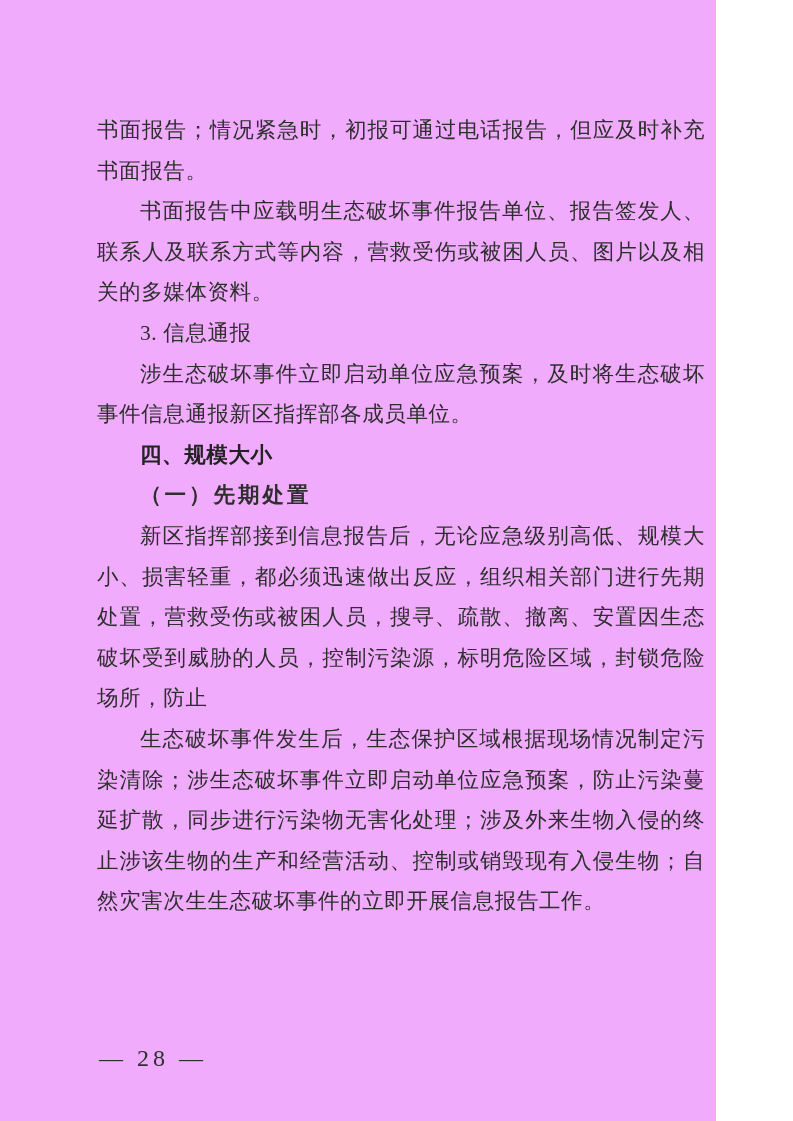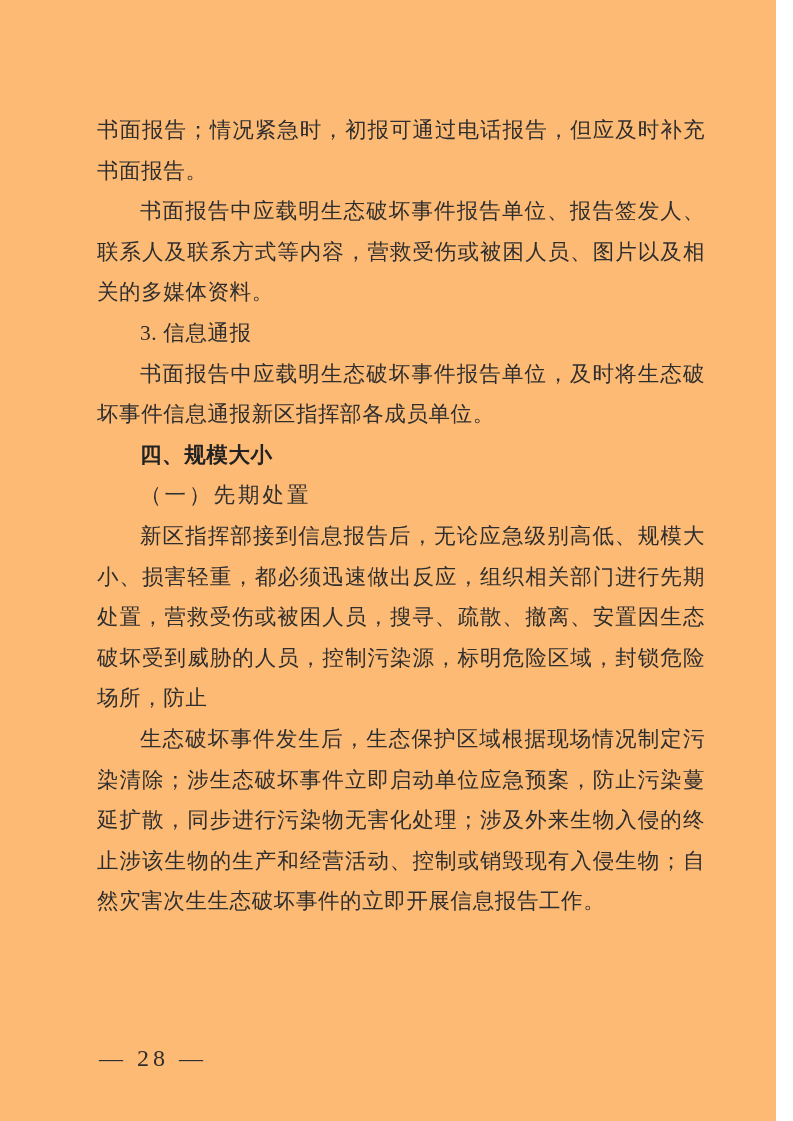--- a/index.html
+++ b/index.html
@@ -2,23 +2,23 @@
 <html><head>
 <meta charset="utf-8">
 <style>
   html, body {
     margin: 0;
     padding: 0;
     background: #ffffff;
   }
   .page {
     position: relative;
-    width: 776px;
+    width: 716px;
     height: 1121px;
-    background: #fdba74;
+    background: #f0abfc;
     overflow: hidden;
     font-family: "Liberation Serif", "DejaVu Serif", serif;
     color: #2e2e2e;
   }
   .content {
     position: absolute;
     top: 110px;
     left: 97px;
     width: 608px;
   }
@@ -33,39 +33,40 @@
   .content p.indent {
     text-indent: 2em;
   }
   .content p.heading-bold {
     font-family: "Liberation Sans", "DejaVu Sans", sans-serif;
     font-weight: bold;
     color: #222222;
   }
   .content p.heading-kai {
     letter-spacing: 3px;
+    font-weight: bold;
   }
   .footer-page-number {
     position: absolute;
     left: 99px;
     top: 1045px;
     font-size: 24px;
     letter-spacing: 4px;
     color: #2e2e2e;
     font-family: "Liberation Serif", "DejaVu Serif", serif;
   }
 </style>
 </head>
 <body>
 
 <div class="page">
   <div class="content">
     <p>书面报告；情况紧急时，初报可通过电话报告，但应及时补充书面报告。</p>
     <p class="indent">书面报告中应载明生态破坏事件报告单位、报告签发人、联系人及联系方式等内容，营救受伤或被困人员、图片以及相关的多媒体资料。</p>
     <p class="indent">3. 信息通报</p>
-    <p class="indent">书面报告中应载明生态破坏事件报告单位，及时将生态破坏事件信息通报新区指挥部各成员单位。</p>
+    <p class="indent">涉生态破坏事件立即启动单位应急预案，及时将生态破坏事件信息通报新区指挥部各成员单位。</p>
     <p class="indent heading-bold">四、规模大小</p>
     <p class="indent heading-kai">（一）先期处置</p>
     <p class="indent">新区指挥部接到信息报告后，无论应急级别高低、规模大小、损害轻重，都必须迅速做出反应，组织相关部门进行先期处置，营救受伤或被困人员，搜寻、疏散、撤离、安置因生态破坏受到威胁的人员，控制污染源，标明危险区域，封锁危险场所，防止</p>
     <p class="indent">生态破坏事件发生后，生态保护区域根据现场情况制定污染清除；涉生态破坏事件立即启动单位应急预案，防止污染蔓延扩散，同步进行污染物无害化处理；涉及外来生物入侵的终止涉该生物的生产和经营活动、控制或销毁现有入侵生物；自然灾害次生生态破坏事件的立即开展信息报告工作。</p>
   </div>
   <div class="footer-page-number">— 28 —</div>
 </div>
 
 </body></html>

